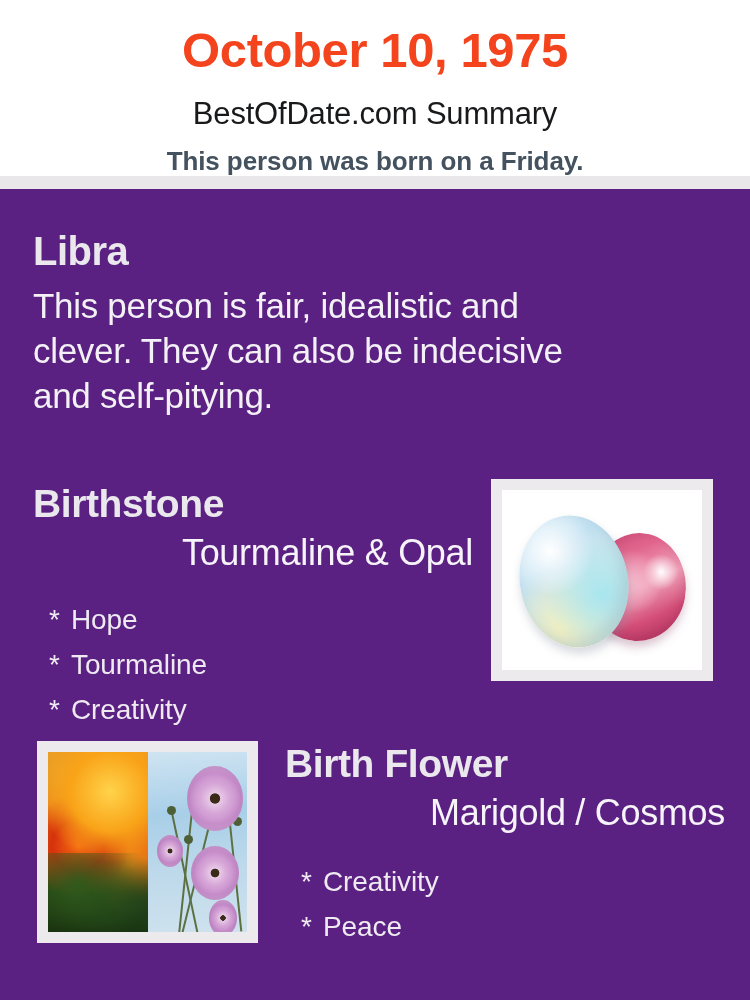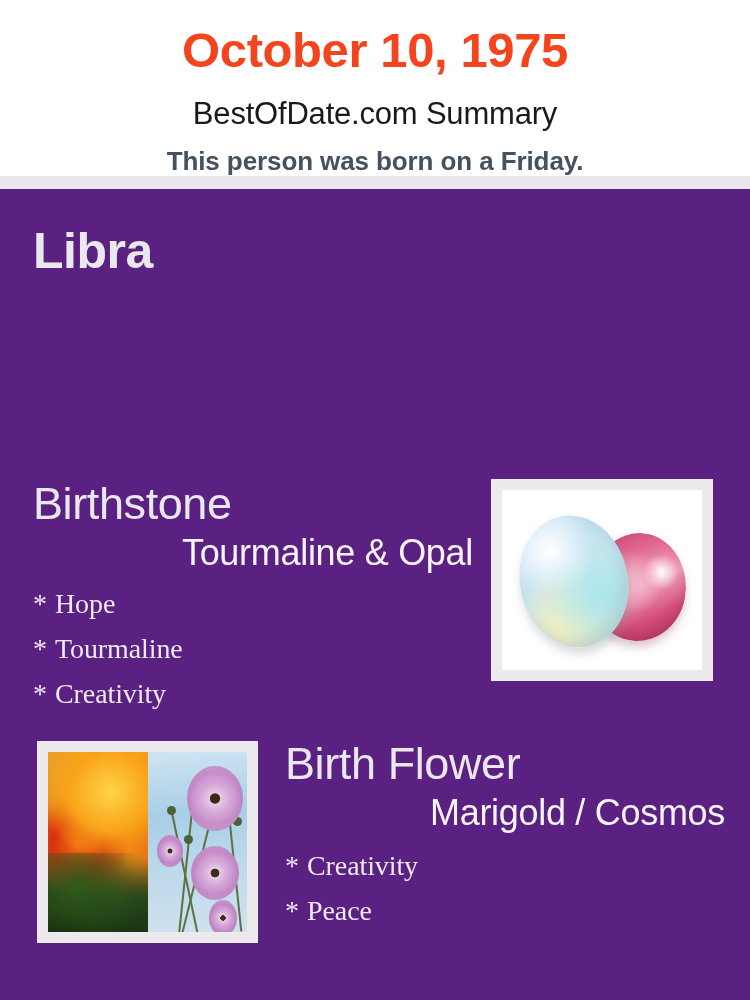--- a/index.html
+++ b/index.html
@@ -75,21 +75,21 @@
 
   
   .zodiac {
     position: absolute;
     left: 33px;
     top: 33px;
     width: 610px;
   }
   .zodiac-name {
     margin: 0;
-    font-size: 50px;
+    font-size: 40px;
     line-height: 58px;
     font-weight: bold;
     color: #eae7ed;
     letter-spacing: -0.5px;
   }
   .zodiac-desc {
     margin: 0;
     padding-top: 3px;
     font-size: 35px;
     line-height: 45px;
@@ -101,41 +101,40 @@
 
   
   .birthstone {
     position: absolute;
     left: 33px;
     top: 288px;
     width: 440px;
   }
   .section-heading {
     margin: 0;
-    font-size: 45px;
+    font-size: 39px;
     line-height: 54px;
-    font-weight: normal;
+    font-weight: bold;
     color: #eae7ed;
     letter-spacing: -0.4px;
   }
   .section-subheading {
     margin: 0;
     padding-top: 0px;
     font-size: 36px;
     line-height: 44px;
     font-weight: normal;
     color: #f7f4f9;
     letter-spacing: -0.3px;
     text-align: right;
   }
   .trait-list {
     list-style: none;
-    margin: 0;
+    margin: 16px;
     padding: 6px 0 0 0;
-    font-family: Liberation Serif, serif;
   }
   .trait-list li {
     font-size: 28px;
     line-height: 45px;
     color: #efeaf2;
     letter-spacing: -0.1px;
     white-space: nowrap;
   }
   .trait-star {
     display: inline-block;
@@ -276,20 +275,21 @@
     <h1 class="header-title">October 10, 1975</h1>
     <div class="header-subtitle">BestOfDate.com Summary</div>
     <div class="header-note">This person was born on a Friday.</div>
   </div>
   <div class="divider-band"></div>
 
   <div class="body-panel">
 
     <div class="zodiac">
       <h2 class="zodiac-name">Libra</h2>
+      <p class="zodiac-desc">This person is fair, idealistic and clever. They can also be indecisive and self-pitying.</p>
     </div>
 
     <div class="birthstone">
       <h2 class="section-heading">Birthstone</h2>
       <div class="section-subheading">Tourmaline &amp; Opal</div>
       <ul class="trait-list">
         <li>
           <span class="trait-star">*</span><span>Hope</span>
         </li>
         <li>

